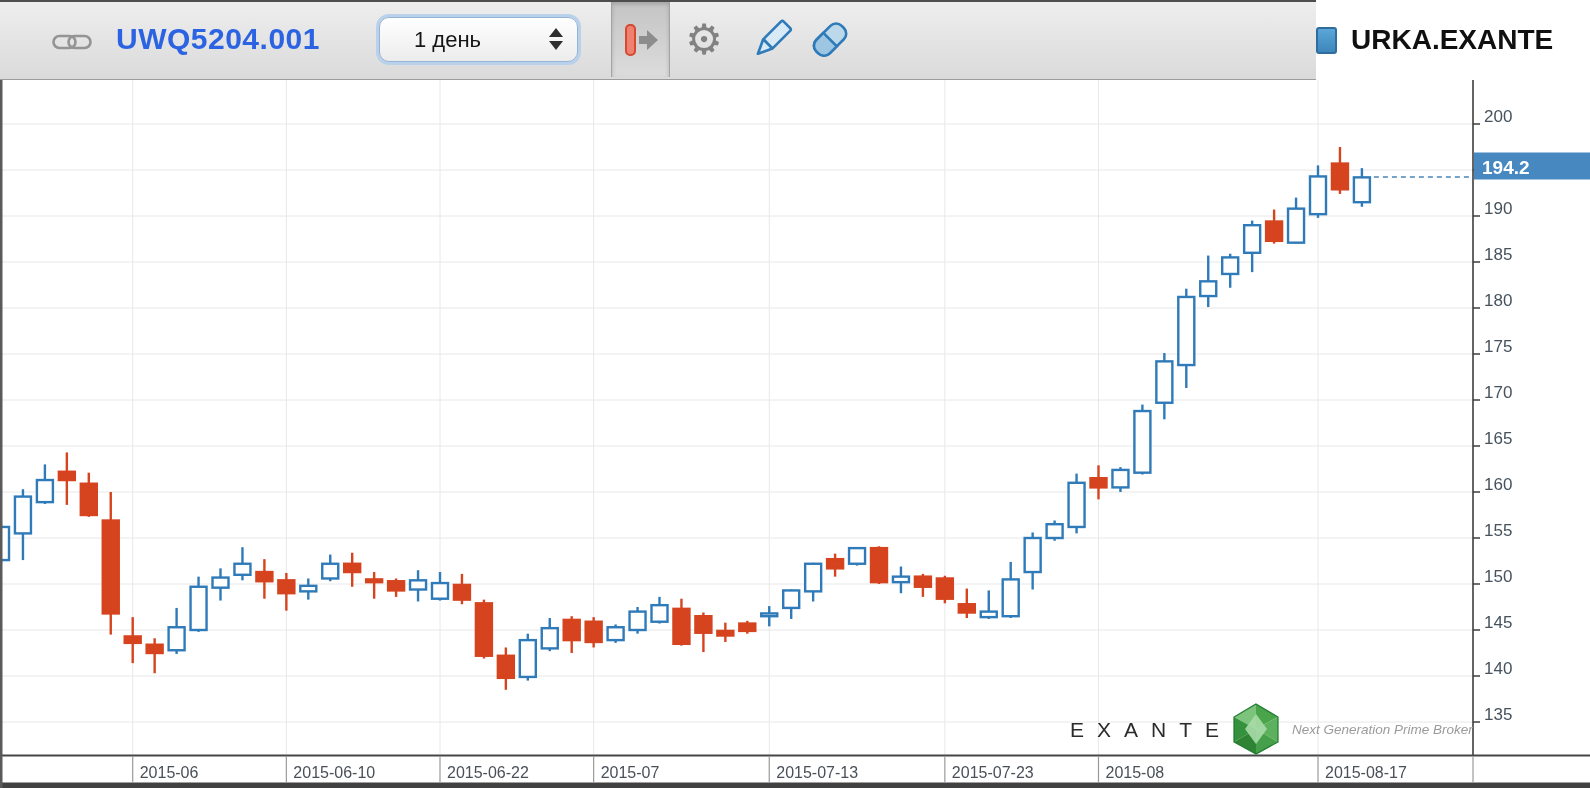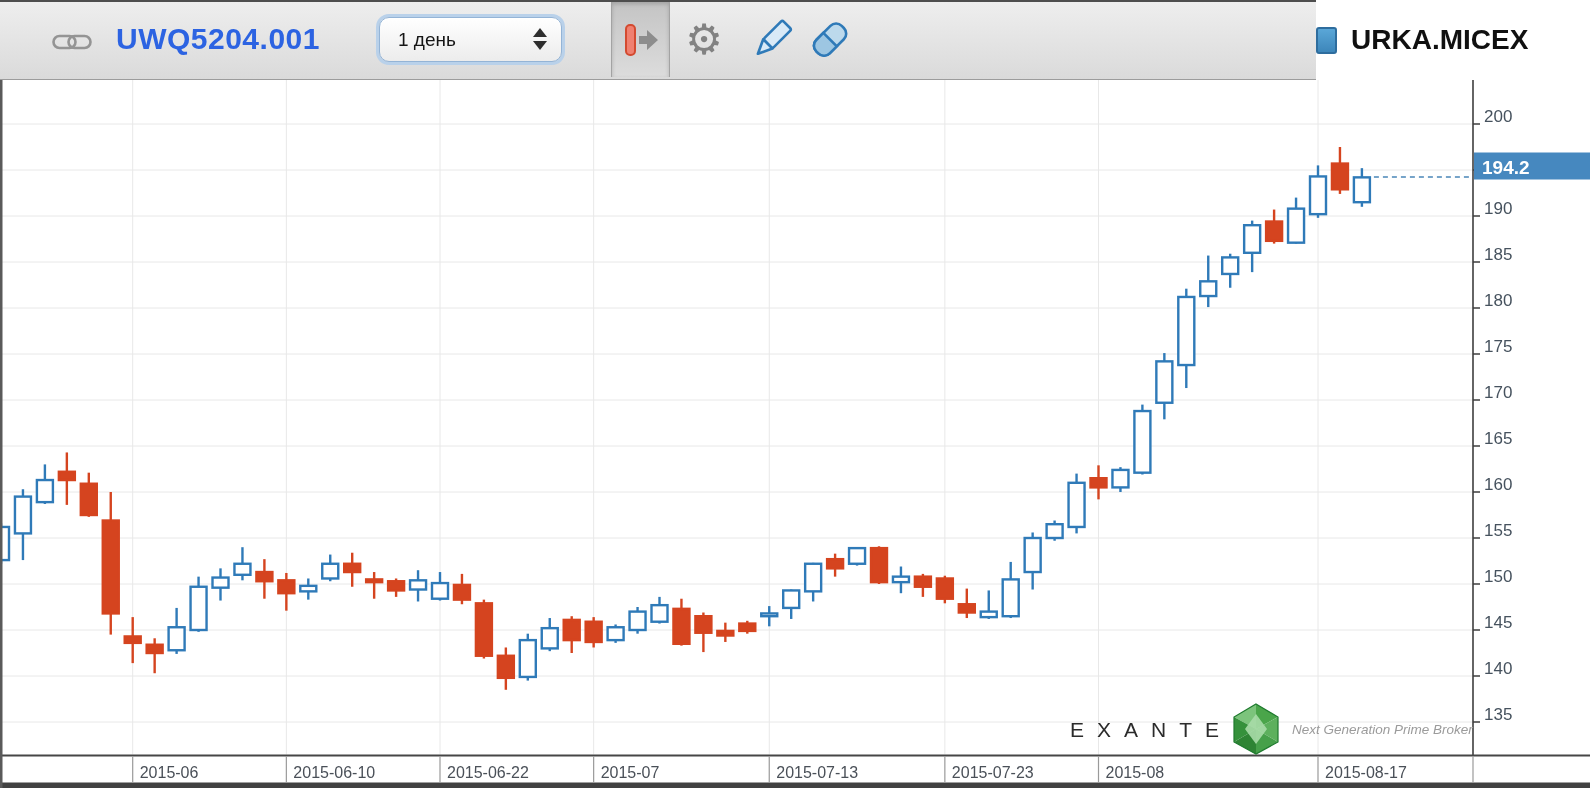--- a/index.html
+++ b/index.html
@@ -8,21 +8,21 @@
   
   .toolbar{position:absolute;left:0;top:0;width:1316px;height:77px;z-index:2;
            background:linear-gradient(180deg,#eeeeee,#dadada);
            border-top:2px solid #4e4e4e;border-bottom:1px solid #9c9c9c;}
   .toolbar *{position:absolute;}
   .link-icon{left:52px;top:30px;width:40px;height:20px;}
   .symbol-label{left:116px;top:20px;font-size:30px;font-weight:bold;color:#2c63e2;letter-spacing:.5px;white-space:nowrap;}
   .tf-select{left:379px;top:15px;width:163px;height:43px;border-radius:10px;
              background:linear-gradient(#ffffff,#ececec);
              border:1px solid #94b4d6;box-shadow:0 0 0 3px #b9d1ea, inset 0 1px 0 #fff;
-             display:flex;align-items:center;padding-left:18px;font-size:19px;color:#161616;cursor:default;}
+             display:flex;align-items:center;padding-left:34px;font-size:22px;color:#161616;cursor:default;}
   .tf-stepper{right:13px;top:8px;width:15px;height:26px;}
   .tri-up{left:0;top:2px;width:0;height:0;border-left:7px solid transparent;border-right:7px solid transparent;
           border-bottom:9px solid #2e2e2e;}
   .tri-down{left:0;bottom:2px;width:0;height:0;border-left:7px solid transparent;border-right:7px solid transparent;
           border-top:9px solid #2e2e2e;}
   .tool-btn{top:0;height:75px;display:flex;align-items:center;justify-content:center;}
   .btn-pressed{left:611px;width:57px;background:linear-gradient(180deg,#c4c4c4,#dcdcdc);
                border-left:1px solid #a3a3a3;border-right:1px solid #a3a3a3;
                box-shadow:inset 0 2px 4px rgba(0,0,0,.18);}
   .btn-plain{background:transparent;}
@@ -429,14 +429,14 @@
   <div class="tool-btn btn-plain eraser-btn">
     <svg width="46" height="44" viewBox="0 0 46 44" style="position:static">
       <g transform="rotate(45 23 22)">
         <rect x="14" y="3" width="19" height="36" rx="8" fill="#bcd9ec" stroke="#2f7ab8" stroke-width="2.6"></rect>
         <path d="M14 21 h19 v10 a8 8 0 0 1 -8 8 h-3 a8 8 0 0 1 -8 -8 z" fill="#9dc6e2" stroke="#2f7ab8" stroke-width="2.6"></path>
       </g>
     </svg>
   </div>
 
   <div class="instr-icon"></div>
-  <div class="instr-label">URKA.MICEX</div>
+  <div class="instr-label">URKA.EXANTE</div>
 </div>
 
 </body></html>

